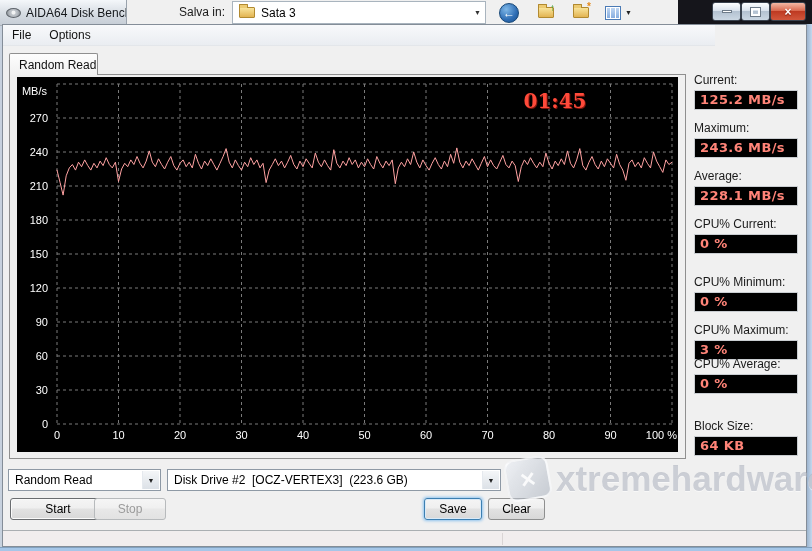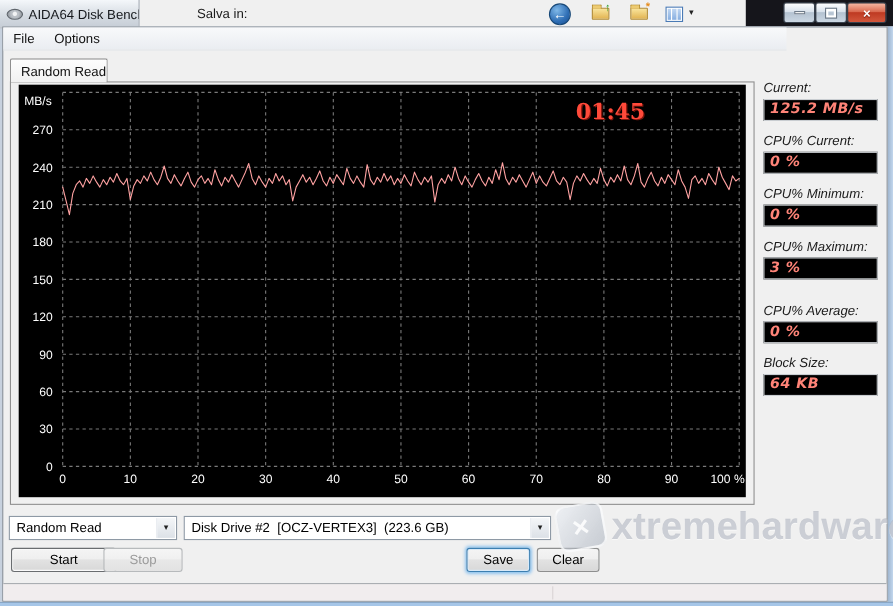--- a/index.html
+++ b/index.html
@@ -58,21 +58,21 @@
 
   #tab { left:9px; top:53px; width:89px; height:22px; z-index:2;
     background:linear-gradient(#FDFDFD,#F1F1F1); border:1px solid #8F8F8F; border-bottom:none;
     border-radius:2px 2px 0 0; display:flex; align-items:center; padding-left:9px; font-size:12px; color:#111; }
   #tab-panel { left:9px; top:74px; width:677px; height:385px; border:1px solid #8F8F8F; background:#F0F0F0; z-index:1; }
   #chart { left:17px; top:77px; width:661px; height:375px; background:#000; z-index:1; }
   #chart svg { display:block; }
   .svg-time { font-family:"DejaVu Serif", serif; font-size:20px; font-weight:bold; }
 
   
-  #stats-panel { left:690px; top:60px; width:118px; height:460px;font-style:italic; }
+  #stats-panel { left:690px; top:60px; width:118px; height:460px; }
   .stat-row { position:absolute; left:4px; width:110px; }
   .stat-row:nth-of-type(1){top:13px} .stat-row:nth-of-type(2){top:61px}
   .stat-row:nth-of-type(3){top:109px} .stat-row:nth-of-type(4){top:157px}
   .stat-row:nth-of-type(5){top:215px} .stat-row:nth-of-type(6){top:263px}
   .stat-row:nth-of-type(7){top:297px} .stat-row:nth-of-type(8){top:359px}
   .stat-row:nth-of-type(9){top:407px}
   .stat-label { font-size:12px; color:#1A1A1A; height:15px; }
   .stat-box { margin-top:2px; width:104px; height:20px; background:#000; border:1px solid #C9CDD1;
     font-family:"DejaVu Sans", sans-serif; font-size:13px; font-weight:bold; color:#FF8478;
     letter-spacing:0.4px; padding:1px 0 0 5px; }
@@ -112,20 +112,25 @@
 </head>
 <body>
 
 <div class="abs" id="bg-titlebar">
   <span class="disk-icon"></span>
   <span>AIDA64 Disk Bench</span>
 </div>
 
 <div class="abs" id="bg-savebar">
   <span class="abs" id="save-in-label">Salva in:</span>
+  <div class="abs" id="location-combo">
+    <span class="folder-icon"></span>
+    <span>Sata 3</span>
+    <span class="combo-caret">▼</span>
+  </div>
   <div class="abs tool-icon" id="back-icon">
     <span class="circle">←</span>
   </div>
   <div class="abs tool-icon" id="up-folder-icon">
     <span class="folder-icon"></span>
     <span class="mini-glyph" style="right:2px; top:0; color:#2F9C27;">↑</span>
   </div>
   <div class="abs tool-icon" id="new-folder-icon">
     <span class="folder-icon"></span>
     <span class="mini-glyph" style="right:1px; top:-1px; color:#E58B1A;">*</span>
@@ -221,20 +226,28 @@
     <text class="svg-time" x="538" y="31" text-anchor="middle" fill="#FF4A3A">01:45</text>
   </svg>
 </div>
 
 <div class="abs" id="stats-panel">
   <div class="stat-row">
     <div class="stat-label">Current:</div>
     <div class="stat-box">125.2 MB/s</div>
   </div>
   <div class="stat-row">
+    <div class="stat-label">Maximum:</div>
+    <div class="stat-box">243.6 MB/s</div>
+  </div>
+  <div class="stat-row">
+    <div class="stat-label">Average:</div>
+    <div class="stat-box">228.1 MB/s</div>
+  </div>
+  <div class="stat-row">
     <div class="stat-label">CPU% Current:</div>
     <div class="stat-box">0 %</div>
   </div>
   <div class="stat-row">
     <div class="stat-label">CPU% Minimum:</div>
     <div class="stat-box">0 %</div>
   </div>
   <div class="stat-row">
     <div class="stat-label">CPU% Maximum:</div>
     <div class="stat-box">3 %</div>

